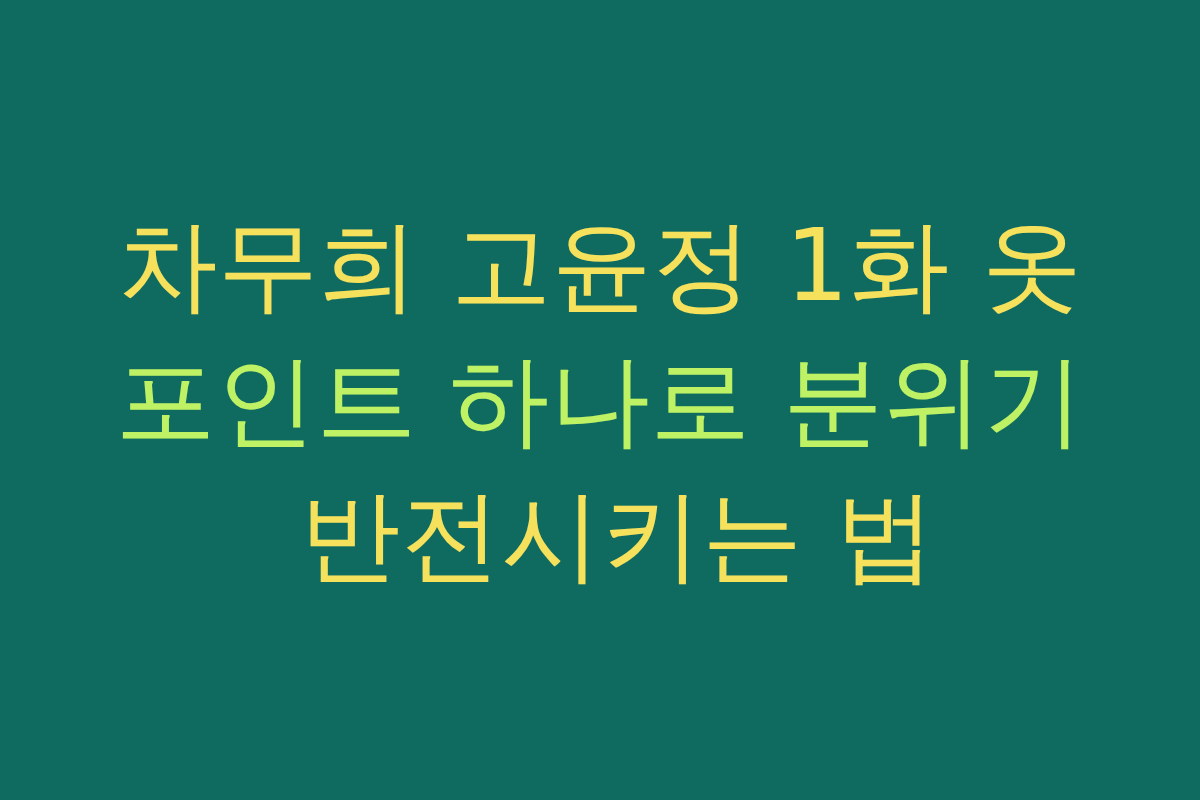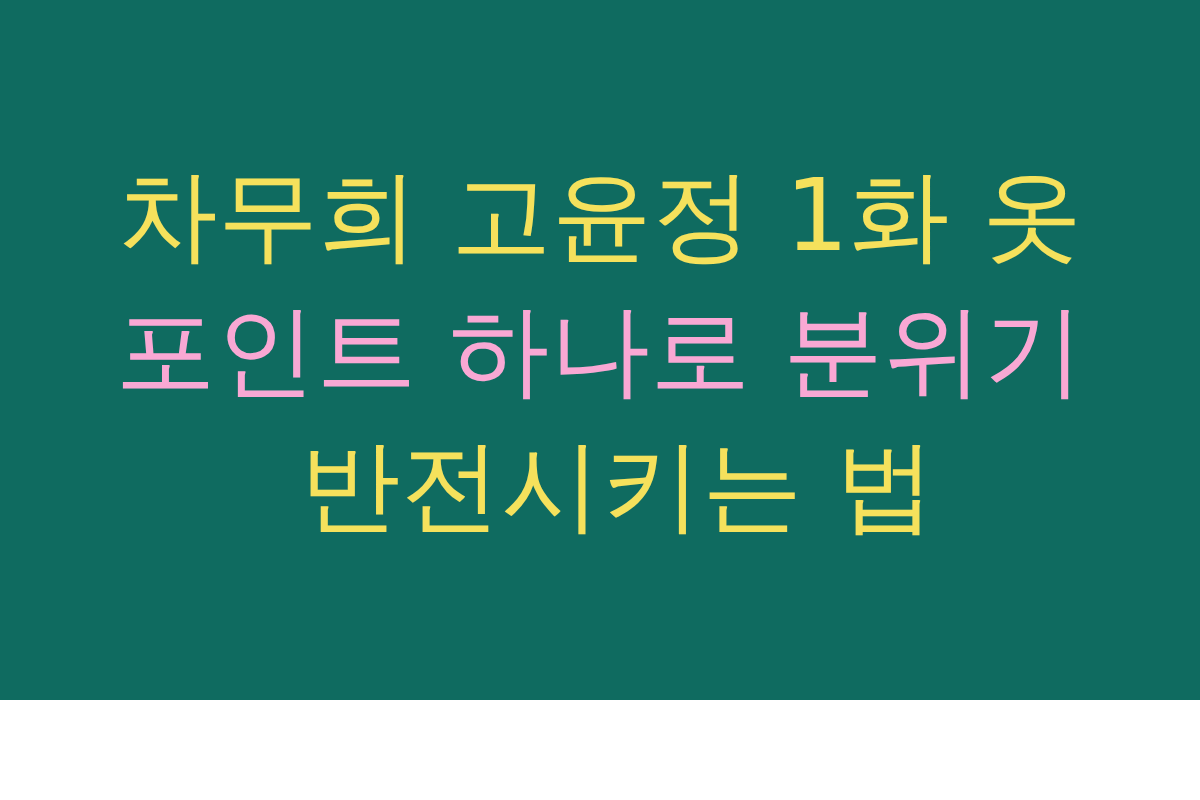--- a/index.html
+++ b/index.html
@@ -13,21 +13,21 @@
     height: 800px;
     overflow: hidden;
     font-family: "DejaVu Sans", "Liberation Sans", sans-serif;
   }
 
   
   .card {
     position: relative;
     box-sizing: border-box;
     width: 1200px;
-    height: 700px;
+    height: 800px;
     background: #0F6B60;
     display: flex;
     align-items: center;
     justify-content: center;
   }
 
   
   .headline {
     display: flex;
     flex-direction: column;
@@ -52,17 +52,17 @@
     -webkit-font-smoothing: antialiased;
   }
 </style>
 </head>
 <body>
 
 <div class="card" style="background: rgb(15, 107, 96);">
 
   <div class="headline">
     <span class="headline-line" style="color: rgb(245, 225, 92);">차무희 고윤정 1화 옷</span>
-    <span class="headline-line" style="color: #f9a8d4;">포인트 하나로 분위기</span>
+    <span class="headline-line" style="color: #bef264;">포인트 하나로 분위기</span>
     <span class="headline-line" style="color: rgb(245, 225, 92); margin-left: 36px;">반전시키는 법</span>
   </div>
 
 </div>
 
 </body></html>

